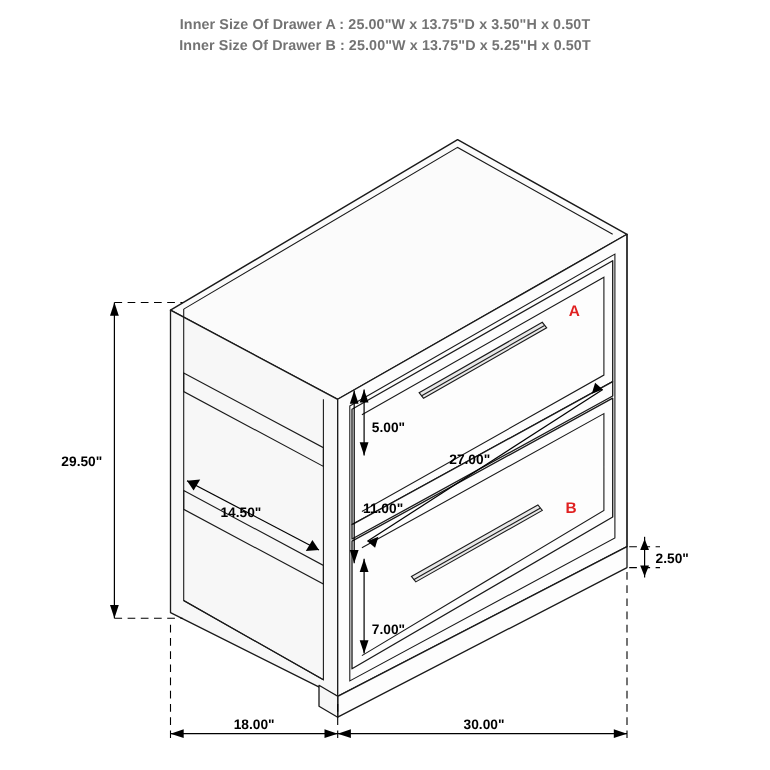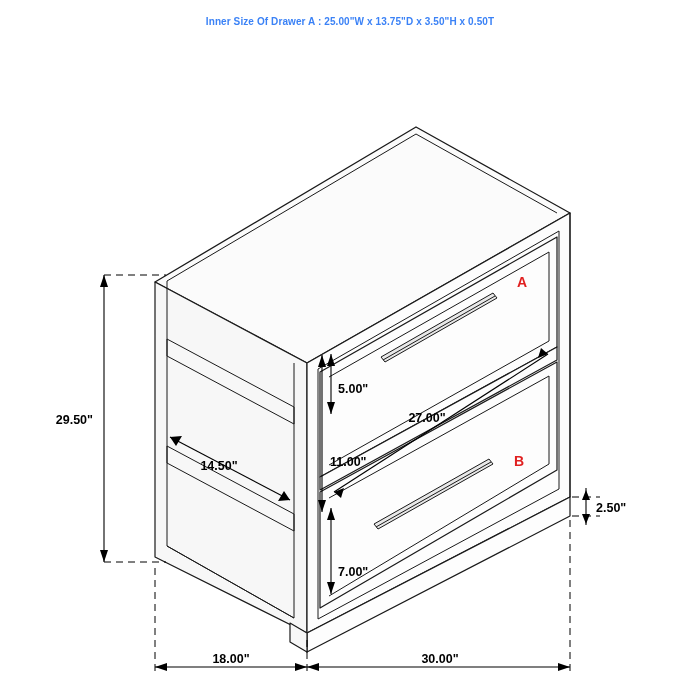--- a/index.html
+++ b/index.html
@@ -18,23 +18,23 @@
     position: relative;
     width: 700px;
     height: 700px;
   }
   .title-block {
     position: absolute;
     top: 12px;
     left: 0;
     width: 700px;
     text-align: center;
-    font-size: 10px;
+    font-size: 13px;
     font-weight: bold;
-    color: #3b82f6;
+    color: #737373;
     line-height: 19px;
     letter-spacing: 0.1px;
   }
   svg.drawing {
     position: absolute;
     top: 0;
     left: 0;
     width: 700px;
     height: 700px;
   }
@@ -90,20 +90,21 @@
     stroke-dasharray: 7 5;
   }
 </style>
 </head>
 <body>
 
 <div id="stage">
 
   <div class="title-block">
     <div>Inner Size Of Drawer A : 25.00"W x 13.75"D x 3.50"H x 0.50T</div>
+    <div>Inner Size Of Drawer B : 25.00"W x 13.75"D x 5.25"H x 0.50T</div>
   </div>
 
   <svg class="drawing" viewBox="0 0 700 700">
 
     <g>
 
       <polygon class="panel-top" points="155,282 416,127 570,213 307,363"></polygon>
 
       <polyline class="thin" points="167,281 416,134 557,213"></polyline>
 

